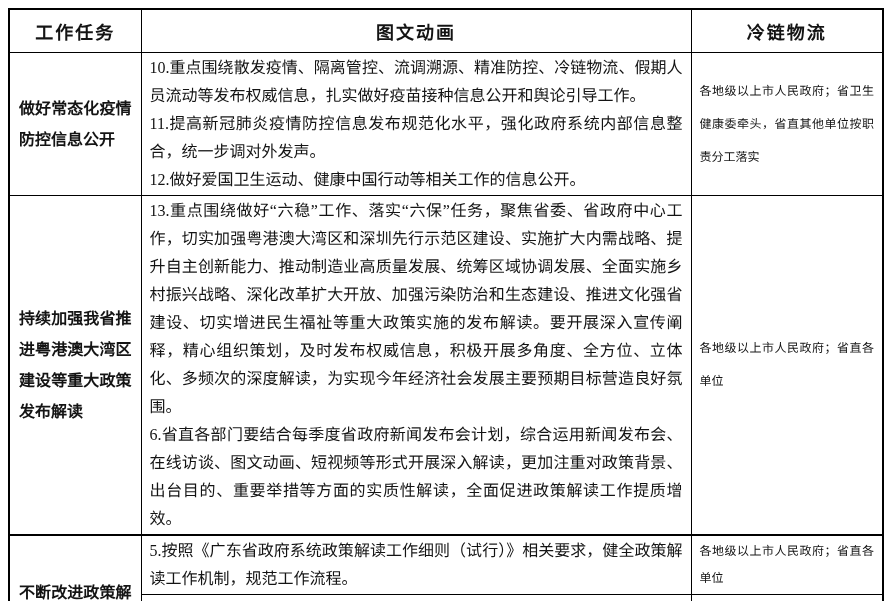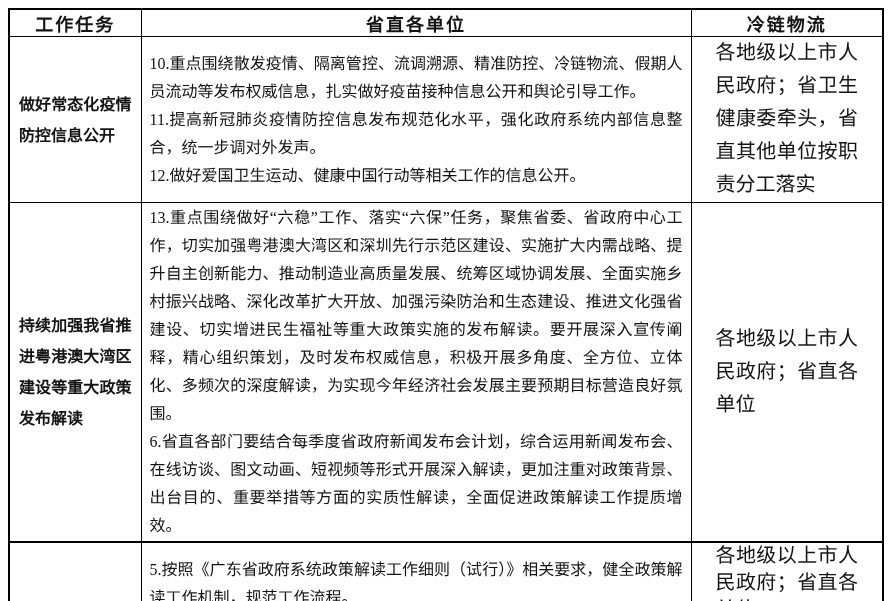--- a/index.html
+++ b/index.html
@@ -26,21 +26,21 @@
     box-sizing: border-box;
     overflow: hidden;
   }
   .doc-table th {
     height: 26px;
     font-size: 18px;
     font-weight: bold;
     text-align: center;
     vertical-align: middle;
     letter-spacing: 2px;
-    padding: 0;
+    padding: 8px;
   }
   col.c-task { width: 132px; }
   col.c-req  { width: 550px; }
   col.c-unit { width: 192px; }
 
   td.task-cell {
     vertical-align: middle;
     text-align: justify;
     text-justify: inter-character;
     font-size: 16px;
@@ -56,24 +56,23 @@
   td.req-cell p {
     margin: 0;
     text-align: justify;
     text-justify: inter-character;
     line-height: 28px;
   }
   td.unit-cell {
     vertical-align: middle;
     text-align: justify;
     text-justify: inter-character;
-    font-size: 20px;
+    font-size: 12px;
     line-height: 33px;
-    padding: 0 24px;
-    font-family: Liberation Mono, monospace;
+    padding: 0 8px;
   }
   td.unit-cell.tight { line-height: 27px; }
 
   tr.hdr-row    { height: 27px; }
   tr.row-1      { height: 143px; }
   tr.row-2      { height: 279px; }
   tr.row-3a     { height: 55px; }
   tr.row-3b     { height: 86px; }
   tr.row-3a td  { border-top-width: 2px; }
 </style>
@@ -82,21 +81,21 @@
 
 <table class="doc-table">
   <colgroup>
     <col class="c-task">
     <col class="c-req">
     <col class="c-unit">
   </colgroup>
   <thead>
     <tr class="hdr-row">
       <th>工作任务</th>
-      <th>省直各单位</th>
+      <th>图文动画</th>
       <th>冷链物流</th>
     </tr>
   </thead>
   <tbody>
     <tr class="row-1">
       <td class="task-cell">做好常态化疫情防控信息公开</td>
       <td class="req-cell">
         <p>10.重点围绕散发疫情、隔离管控、流调溯源、精准防控、冷链物流、假期人员流动等发布权威信息，扎实做好疫苗接种信息公开和舆论引导工作。</p>
         <p>11.提高新冠肺炎疫情防控信息发布规范化水平，强化政府系统内部信息整合，统一步调对外发声。</p>
         <p>12.做好爱国卫生运动、健康中国行动等相关工作的信息公开。</p>

